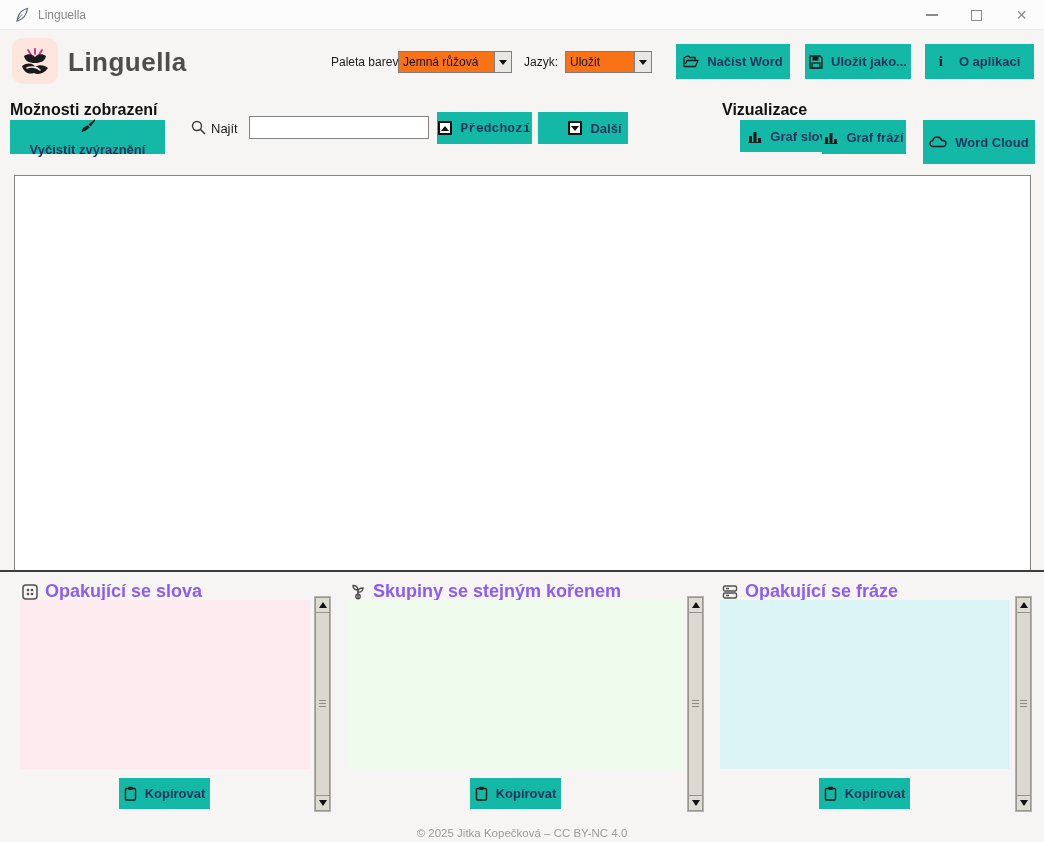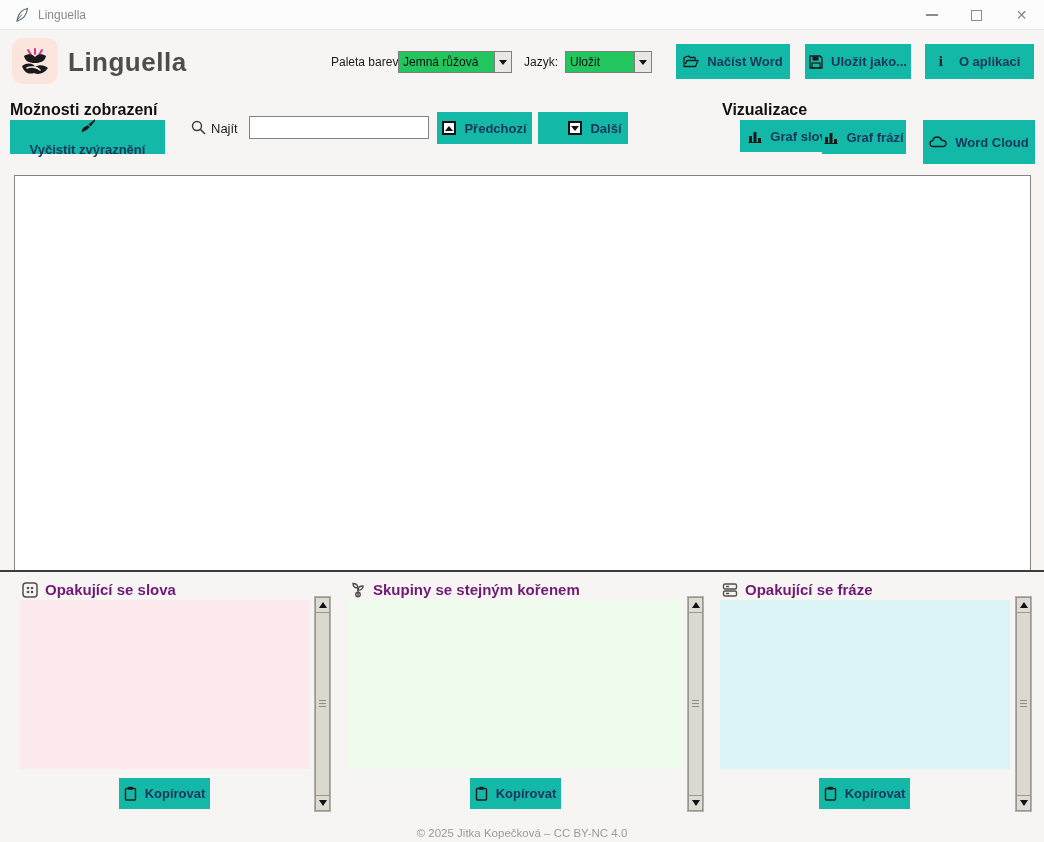--- a/index.html
+++ b/index.html
@@ -32,21 +32,21 @@
     display: flex; align-items: center; justify-content: center;
   }
   .app-title {
     position: absolute; left: 68px; top: 47px;
     font-size: 26px; font-weight: bold; color: #4d4d4d; letter-spacing: 0.5px;
   }
   .field-label { position: absolute; font-size: 12px; color: #1a1a1a; }
   .lbl-palette { left: 331px; top: 55px; }
   .lbl-language { left: 524px; top: 55px; }
   .combo {
-    position: absolute; height: 22px; background: #22c55e;
+    position: absolute; height: 22px; background: #f97316;
     border: 1px solid #7f7f7f; display: flex; align-items: stretch; cursor: default;
   }
   .combo-palette { left: 398px; top: 51px; width: 114px; }
   .combo-language { left: 565px; top: 51px; width: 87px; }
   .combo .combo-value { flex: 1; font-size: 12px; color: #111; padding: 3px 0 0 4px; overflow: hidden; white-space: nowrap; }
   .combo .combo-arrow {
     width: 17px; border-left: 1px solid #7f7f7f; background: #e9e7e3;
     display: flex; align-items: center; justify-content: center;
   }
   .tri-down-s { width: 0; height: 0; border-left: 4px solid transparent; border-right: 4px solid transparent; border-top: 5px solid #111; }
@@ -67,42 +67,42 @@
   .hd-display { left: 10px; top: 101px; }
   .hd-viz { left: 722px; top: 101px; }
   .btn-clear { left: 10px; top: 120px; width: 155px; height: 34px; flex-direction: column; }
   .search-icon { position: absolute; left: 190px; top: 119px; width: 17px; height: 17px; }
   .lbl-find { left: 211px; top: 121px; font-size: 13px; color: #1a1a1a; }
   .find-input {
     position: absolute; left: 249px; top: 116px; width: 180px; height: 23px;
     background: #fff; border: 1px solid #828282; font-size: 13px; padding: 0 4px;
     font-family: "Liberation Sans", sans-serif;
   }
-  .btn-prev { left: 437px; top: 112px; width: 95px; height: 32px; }
+  .btn-prev { left: 437px; top: 112px; width: 95px; height: 32px; font-family: Liberation Mono, monospace; }
   .btn-next { left: 538px; top: 112px; width: 90px; height: 32px; padding-left: 24px; }
   .arrow-box {
     width: 14px; height: 14px; border: 2px solid #111; background: #fff;
     display: flex; align-items: center; justify-content: center;
   }
   .tri-up { width: 0; height: 0; border-left: 4px solid transparent; border-right: 4px solid transparent; border-bottom: 5px solid #111; }
   .tri-down { width: 0; height: 0; border-left: 4px solid transparent; border-right: 4px solid transparent; border-top: 5px solid #111; }
   .btn-chart-words { left: 722px; top: 120px; width: 95px; height: 32px; margin-left: 18px; }
   .btn-chart-phrases { left: 822px; top: 120px; width: 84px; height: 34px; }
   .btn-wordcloud { left: 923px; top: 120px; width: 112px; height: 44px; }
 
   
   .editor {
     position: absolute; left: 14px; top: 175px; width: 1017px; height: 395px;
     background: #ffffff; border: 1px solid #848484; border-bottom: none;
   }
   .bottom-divider { position: absolute; left: 0; top: 570px; width: 1044px; height: 2px; background: #3c3c3c; }
 
   
   .panel-header { position: absolute; display: flex; align-items: center; gap: 7px; }
-  .panel-header .p-title { font-size: 15px; font-weight: bold; color: #701a75; }
+  .panel-header .p-title { font-size: 18px; font-weight: bold; color: #8b5cf6; }
   .ph1 { left: 22px; top: 581px; }
   .ph2 { left: 350px; top: 581px; }
   .ph3 { left: 722px; top: 581px; }
   .panel-box { position: absolute; top: 600px; height: 169px; }
   .box1 { left: 20px; width: 290px; }
   .box2 { left: 348px; width: 335px; }
   .box3 { left: 720px; width: 290px; }
 
   
   .scrollbar {

